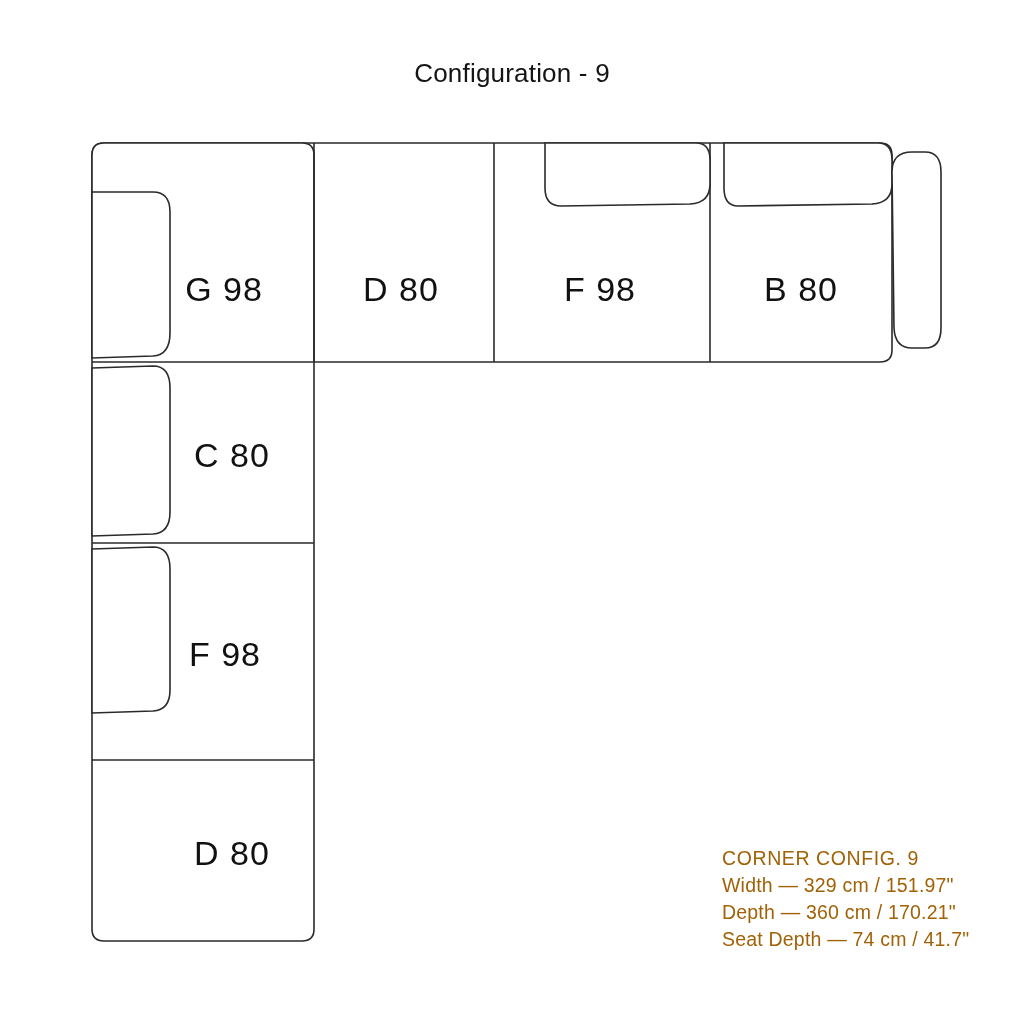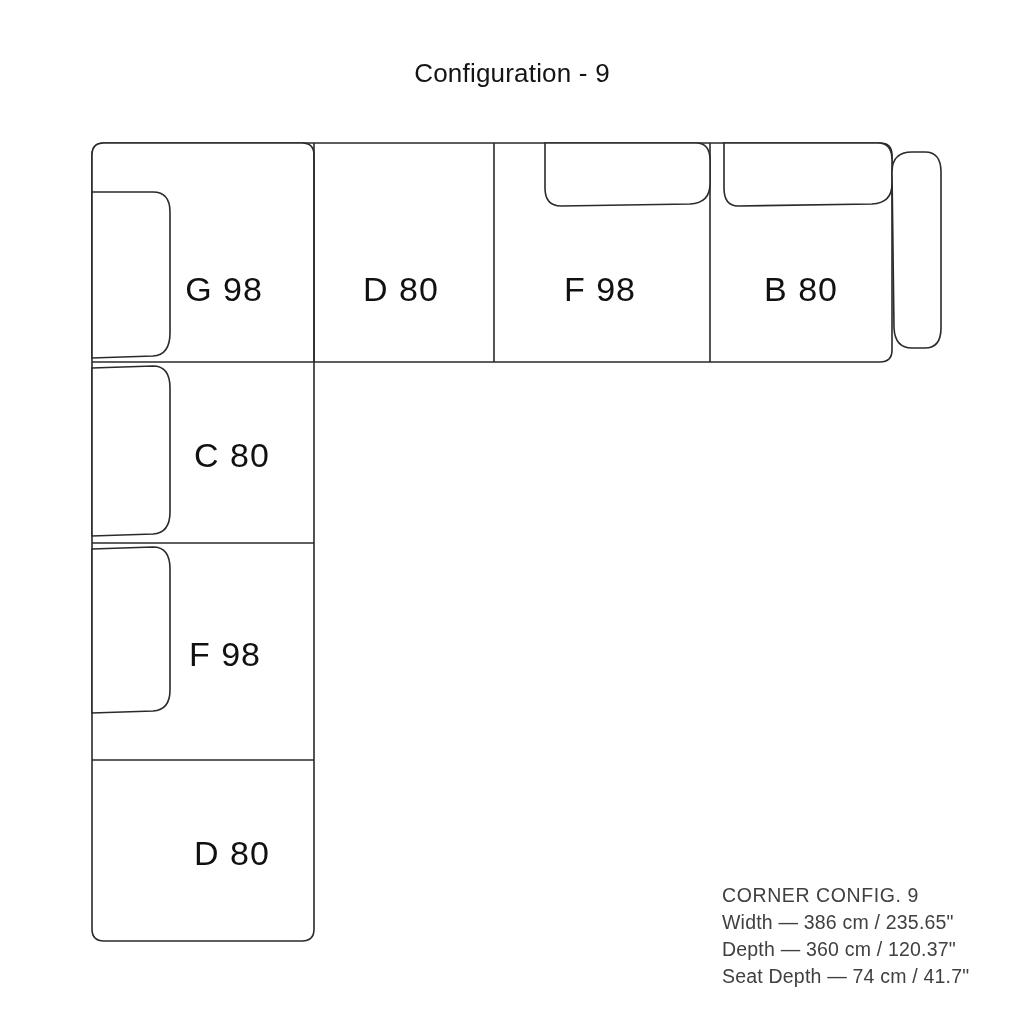--- a/index.html
+++ b/index.html
@@ -56,24 +56,24 @@
     font-family: "Liberation Sans", sans-serif;
     font-size: 34px;
     fill: #111111;
     text-anchor: middle;
     dominant-baseline: middle;
     letter-spacing: 1px;
   }
   .specs {
     position: absolute;
     left: 722px;
-    top: 882px;
+    top: 845px;
     font-size: 19.5px;
     line-height: 27px;
-    color: #404040;
+    color: #a16207;
     letter-spacing: 0.2px;
     white-space: nowrap;
   }
   .specs .spec-head {
     letter-spacing: 0.6px;
   }
 </style>
 </head>
 <body>
 
@@ -112,18 +112,18 @@
     <text class="mod-label" x="600" y="292">F 98</text>
     <text class="mod-label" x="801" y="292">B 80</text>
     <text class="mod-label" x="232" y="458">C 80</text>
     <text class="mod-label" x="225" y="657">F 98</text>
     <text class="mod-label" x="232" y="856">D 80</text>
 
   </svg>
 
   <div class="specs">
     <div class="spec-head">CORNER CONFIG. 9</div>
-    <div>Width — 386 cm / 235.65"</div>
-    <div>Depth — 360 cm / 120.37"</div>
+    <div>Width — 329 cm / 151.97"</div>
+    <div>Depth — 360 cm / 170.21"</div>
     <div>Seat Depth — 74 cm / 41.7"</div>
   </div>
 
 </div>
 
 </body></html>

